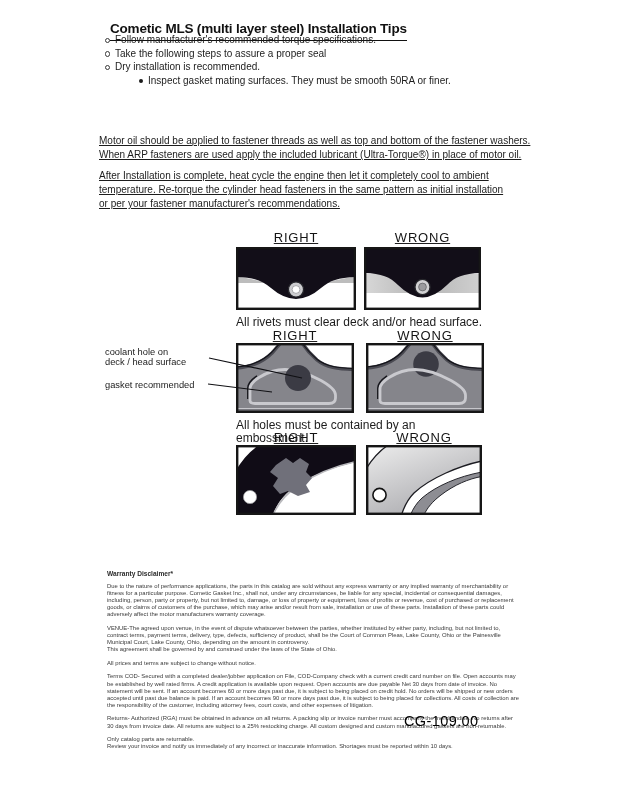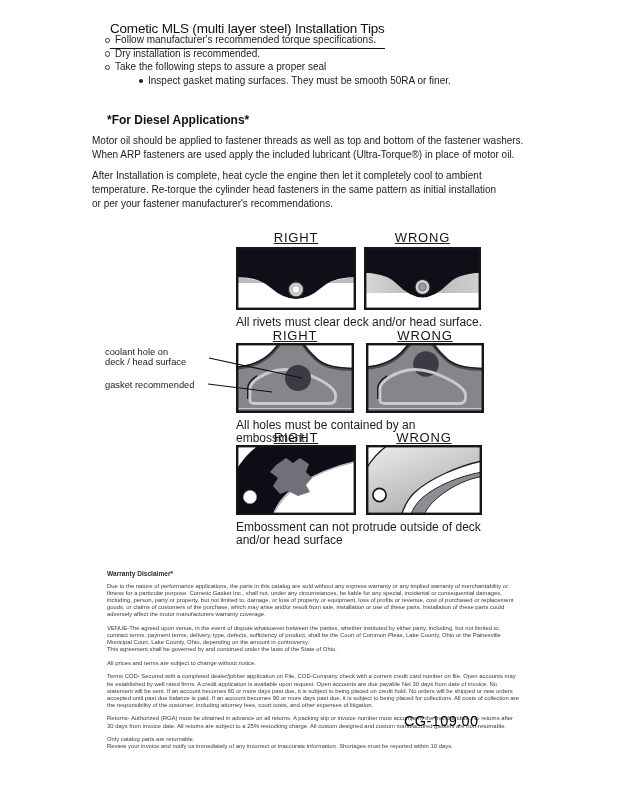--- a/index.html
+++ b/index.html
@@ -3,32 +3,32 @@
 <meta charset="utf-8">
 <style>
   html,body{margin:0;padding:0;background:#ffffff;}
   #page{
     position:relative;width:618px;height:800px;background:#ffffff;overflow:hidden;
     font-family:"Liberation Sans",sans-serif;color:#1f1f1f;
   }
   
   .title{
     position:absolute;left:110px;top:21px;
-    font-size:13.5px;font-weight:normal;letter-spacing:-0.2px;color:#111;
-    border-bottom:1.6px solid #111;padding-bottom:12px;display:inline-block;white-space:nowrap;
+    font-size:13.5px;font-weight:bold;letter-spacing:-0.2px;color:#111;
+    border-bottom:1.6px solid #111;padding-bottom:4px;display:inline-block;white-space:nowrap;
   }
   
   .bullets{position:absolute;left:105px;top:33px;width:460px;}
   .b{position:relative;padding-left:10px;font-size:10px;line-height:13.6px;color:#1c1c1c;white-space:nowrap;}
   .b.lvl1::before{content:"";position:absolute;left:0;top:4.6px;width:3.4px;height:3.4px;border:1px solid #3a3a3a;border-radius:50%;}
   .b.lvl2{margin-left:33px;}
   .b.lvl2::before{content:"";position:absolute;left:1px;top:5px;width:3.9px;height:3.9px;background:#1c1c1c;border-radius:50%;}
   
   .h2{position:absolute;left:107px;top:113px;font-size:12px;font-weight:bold;color:#111;}
-  .para{position:absolute;left:92px;width:452px;font-size:10px;line-height:14.2px;white-space:pre-line;color:#1c1c1c;}
+  .para{position:absolute;left:99px;width:452px;font-size:10px;line-height:14.2px;white-space:pre-line;color:#1c1c1c;text-decoration:underline;}
   .p1{top:134px;}
   .p2{top:169px;}
   .note{top:214px;}
   
   .fig{position:absolute;}
   .fig1{left:236px;top:230px;width:247px;}
   .fig2{left:236px;top:328px;width:250px;}
   .fig3{left:236px;top:430px;width:248px;}
   .lblrow{display:flex;text-decoration:underline;}
   .fig1 .lblrow{height:17px;}
@@ -55,26 +55,25 @@
 </style>
 </head>
 <body>
 
 <div id="page">
 
   <div class="title">Cometic MLS (multi layer steel) Installation Tips</div>
 
   <div class="bullets">
       <div class="b lvl1">Follow manufacturer's recommended torque specifications.</div>
+      <div class="b lvl1">Take the following steps to assure a proper seal</div>
       <div class="b lvl1">Dry installation is recommended.</div>
-      <div class="b lvl1">Take the following steps to assure a proper seal</div>
       <div class="b lvl2">Inspect gasket mating surfaces.  They must be smooth 50RA or finer.</div>
     </div>
 
-  <div class="h2">*For Diesel Applications*</div>
   <div class="para p1">Motor oil should be applied to fastener threads as well as top and bottom of the fastener washers.
 When ARP fasteners are used apply the included lubricant (Ultra-Torque®) in place of motor oil.</div>
   <div class="para p2">After Installation is complete, heat cycle the engine then let it completely cool to ambient
 temperature. Re-torque the cylinder head fasteners in the same pattern as initial installation
 or per your fastener manufacturer's recommendations.</div>
 
   <div class="fig fig1">
     <div class="lblrow">
       <div class="rwlbl w1">RIGHT</div>
       <div class="gap"></div>
@@ -180,22 +179,20 @@
               <stop offset="1" stop-color="#ababaf"></stop>
           </linearGradient>
         </defs>
         <rect width="116" height="70" fill="#ffffff"></rect>
         <path d="M22,0 H116 V16 C93,21 64,33 48,48 C42,54 38,62 35.5,70 H0 V24 C6,14 13.5,6 22,0 Z" fill="url(#g2)" stroke="#1c1c22" stroke-width="1.3"></path>
         <path d="M116,27 C92,31.5 70,41 56,53 C51,57.5 47,63.5 44.5,70 L58,70 C61,63 66.5,56.5 75,50 C88,40 103,33.5 116,31.5 Z" fill="#8d8d93" stroke="#26262c" stroke-width="1"></path>
         <circle cx="13.5" cy="50" r="6.6" fill="#ffffff" stroke="#141414" stroke-width="1.6"></circle>
         <rect x="1.2" y="1.2" width="113.6" height="67.6" fill="none" stroke="#161616" stroke-width="2.4"></rect>
       </svg>
     </div>
-    <div class="cap">Embossment can not protrude outside of deck
-and/or head surface</div>
   </div>
 
   <div class="warranty">
     <p class="wh">Warranty Disclaimer*</p>
     <div>
         <div class="fp">Due to the nature of performance applications, the parts in this catalog are sold without any express warranty or any implied warranty of merchantability or fitness for a particular purpose.  Cometic Gasket Inc., shall not, under any circumstances, be liable for any special, incidental or consequential damages, including, person, party or property, but not limited to, damage, or loss of property or equipment, loss of profits or revenue, cost of purchased or replacement goods, or claims of customers of the purchase, which may arise and/or result from sale, installation or use of these parts.  Installation of these parts could adversely affect the motor manufacturers warranty coverage.</div>
         <div class="fp">VENUE-The agreed upon venue, in the event of dispute whatsoever between the parties, whether instituted by either party, including, but not limited to, contract terms, payment terms, delivery, type, defects, sufficiency of product, shall be the Court of Common Pleas, Lake County, Ohio or the Painesville Municipal Court, Lake County, Ohio, depending on the amount in controversy.
 This agreement shall be governed by and construed under the laws of the State of Ohio.</div>
         <div class="fp">All prices and terms are subject to change without notice.</div>
         <div class="fp">Terms COD- Secured with a completed dealer/jobber application on File, COD-Company check with a current credit card number on file.  Open accounts may be established by well rated firms.  A credit application is available upon request.  Open accounts are due payable Net 30 days from date of invoice.  No statement will be sent.  If an account becomes 60 or more days past due, it is subject to being placed on credit hold.  No orders will be shipped or new orders accepted until past due balance is paid.  If an account becomes 90 or more days past due, it is subject to being placed for collections.  All costs of collection are the responsibility of the customer, including attorney fees, court costs, and other expenses of litigation.</div>

